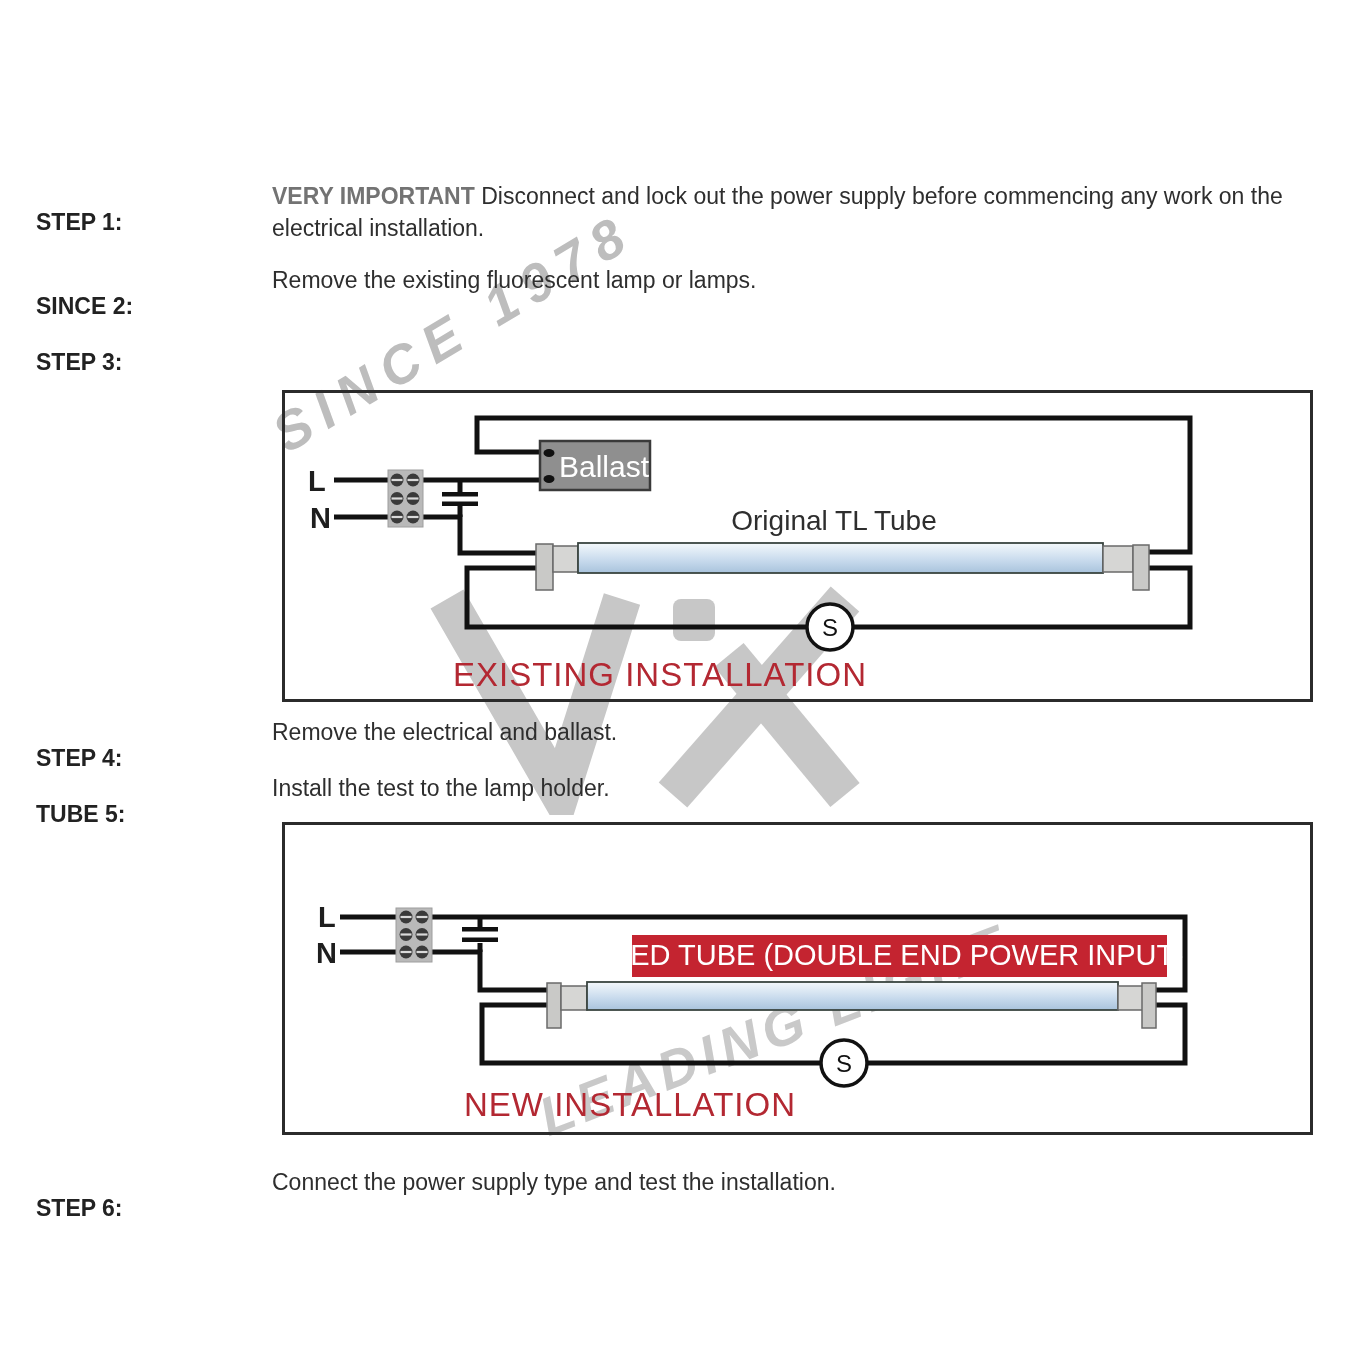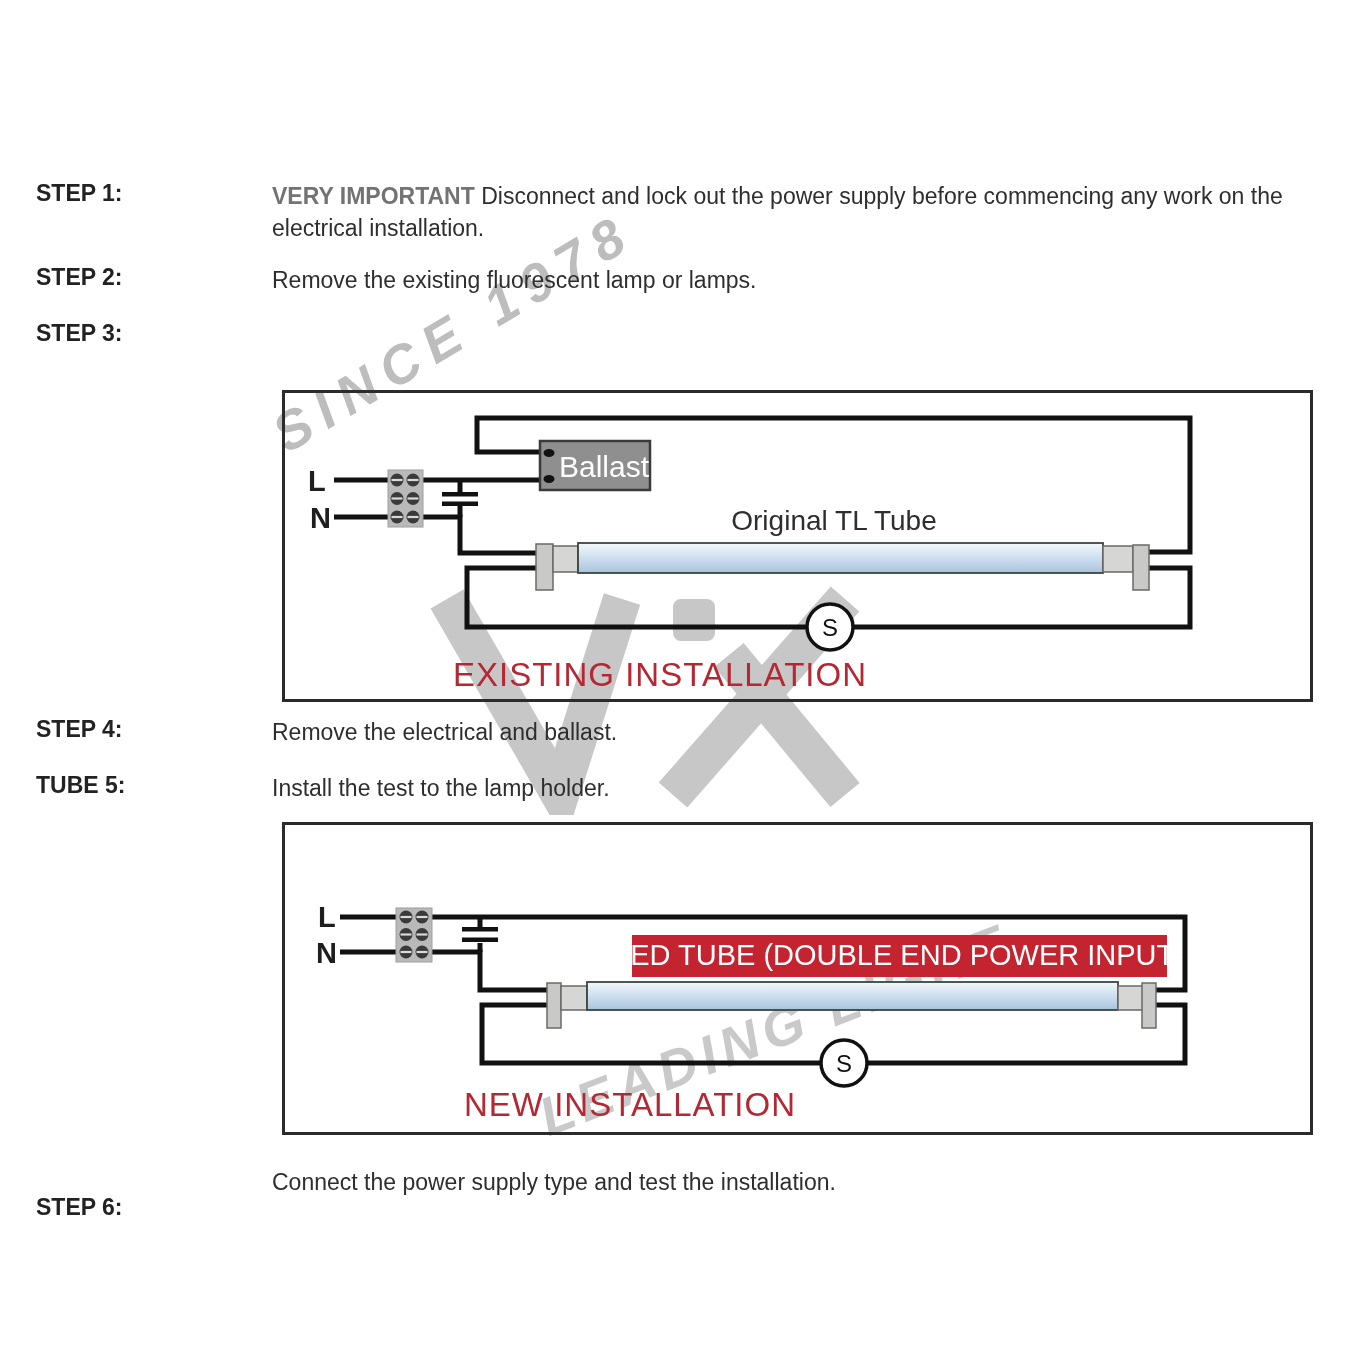--- a/index.html
+++ b/index.html
@@ -14,21 +14,21 @@
     white-space:nowrap;transform-origin:left bottom;line-height:80px;height:80px;
   }
   .wm-since{left:298px;top:392px;font-size:54px;letter-spacing:11px;transform:rotate(-31deg);}
   .wm-leading{left:556px;top:1076px;font-size:54px;letter-spacing:6px;color:#c9c9c9;transform:rotate(-21deg);}
   .wm-logo{position:absolute;left:430px;top:580px;}
   .page-title{
     position:absolute;left:36px;top:100px;font-size:37px;font-weight:400;color:#2b2b2b;
     white-space:nowrap;letter-spacing:-0.5px;
   }
   .step-label{
-    position:absolute;left:36px;font-size:23px;font-weight:bold;color:#222222;white-space:nowrap;
+    position:absolute;left:36px;font-size:23px;font-weight:bold;color:#222222;white-space:nowrap;margin-top:29px;
   }
   .step-text{
     position:absolute;left:272px;width:1015px;font-size:23px;line-height:32px;color:#2e2e2e;
   }
   .step-text b{font-weight:bold;color:#737373;}
   .diagram{position:absolute;}
   .frame{fill:none;stroke:#2b2b2b;stroke-width:3px;}
   .wire path{fill:none;stroke:#111111;stroke-width:5px;stroke-linejoin:miter;}
   .cap-plate{fill:#111111;}
   .tblock{fill:#b9b9b9;stroke:#9e9e9e;stroke-width:1px;}
@@ -63,32 +63,32 @@
     </svg>
     <div class="wm-text wm-leading">LEADING LIGHT</div>
   </div>
 
   <div class="layer-content">
 
 
     <div class="step-label" style="top:180px">STEP 1:</div>
     <div class="step-text" style="top:180px"><b>VERY IMPORTANT</b><span> Disconnect and lock out the power supply before commencing any work on the electrical installation.</span></div>
 
-    <div class="step-label" style="top:264px">STEP 2:</div>
+    <div class="step-label" style="top:264px">SINCE 2:</div>
     <div class="step-text" style="top:264px">Remove the existing fluorescent lamp or lamps.</div>
 
     <div class="step-label" style="top:320px">STEP 3:</div>
 
     <div class="step-label" style="top:716px">STEP 4:</div>
     <div class="step-text" style="top:716px">Remove the electrical and ballast.</div>
 
     <div class="step-label" style="top:772px">TUBE 5:</div>
     <div class="step-text" style="top:772px">Install the test to the lamp holder.</div>
 
-    <div class="step-label" style="top:1194px">STEP 6:</div>
+    <div class="step-label" style="top:1166px">STEP 6:</div>
     <div class="step-text" style="top:1166px">Connect the power supply type and test the installation.</div>
 
     <svg class="diagram" style="left:282px;top:390px" width="1031" height="312" viewBox="0 0 1031 312">
       <defs>
         <linearGradient id="tubeGrad1" x1="0" y1="0" x2="0" y2="1">
           <stop offset="0%" stop-color="#f4f8fb"></stop>
           <stop offset="30%" stop-color="#dde9f4"></stop>
           <stop offset="60%" stop-color="#c6d9ec"></stop>
           <stop offset="100%" stop-color="#a9c3dc"></stop>
         </linearGradient>

